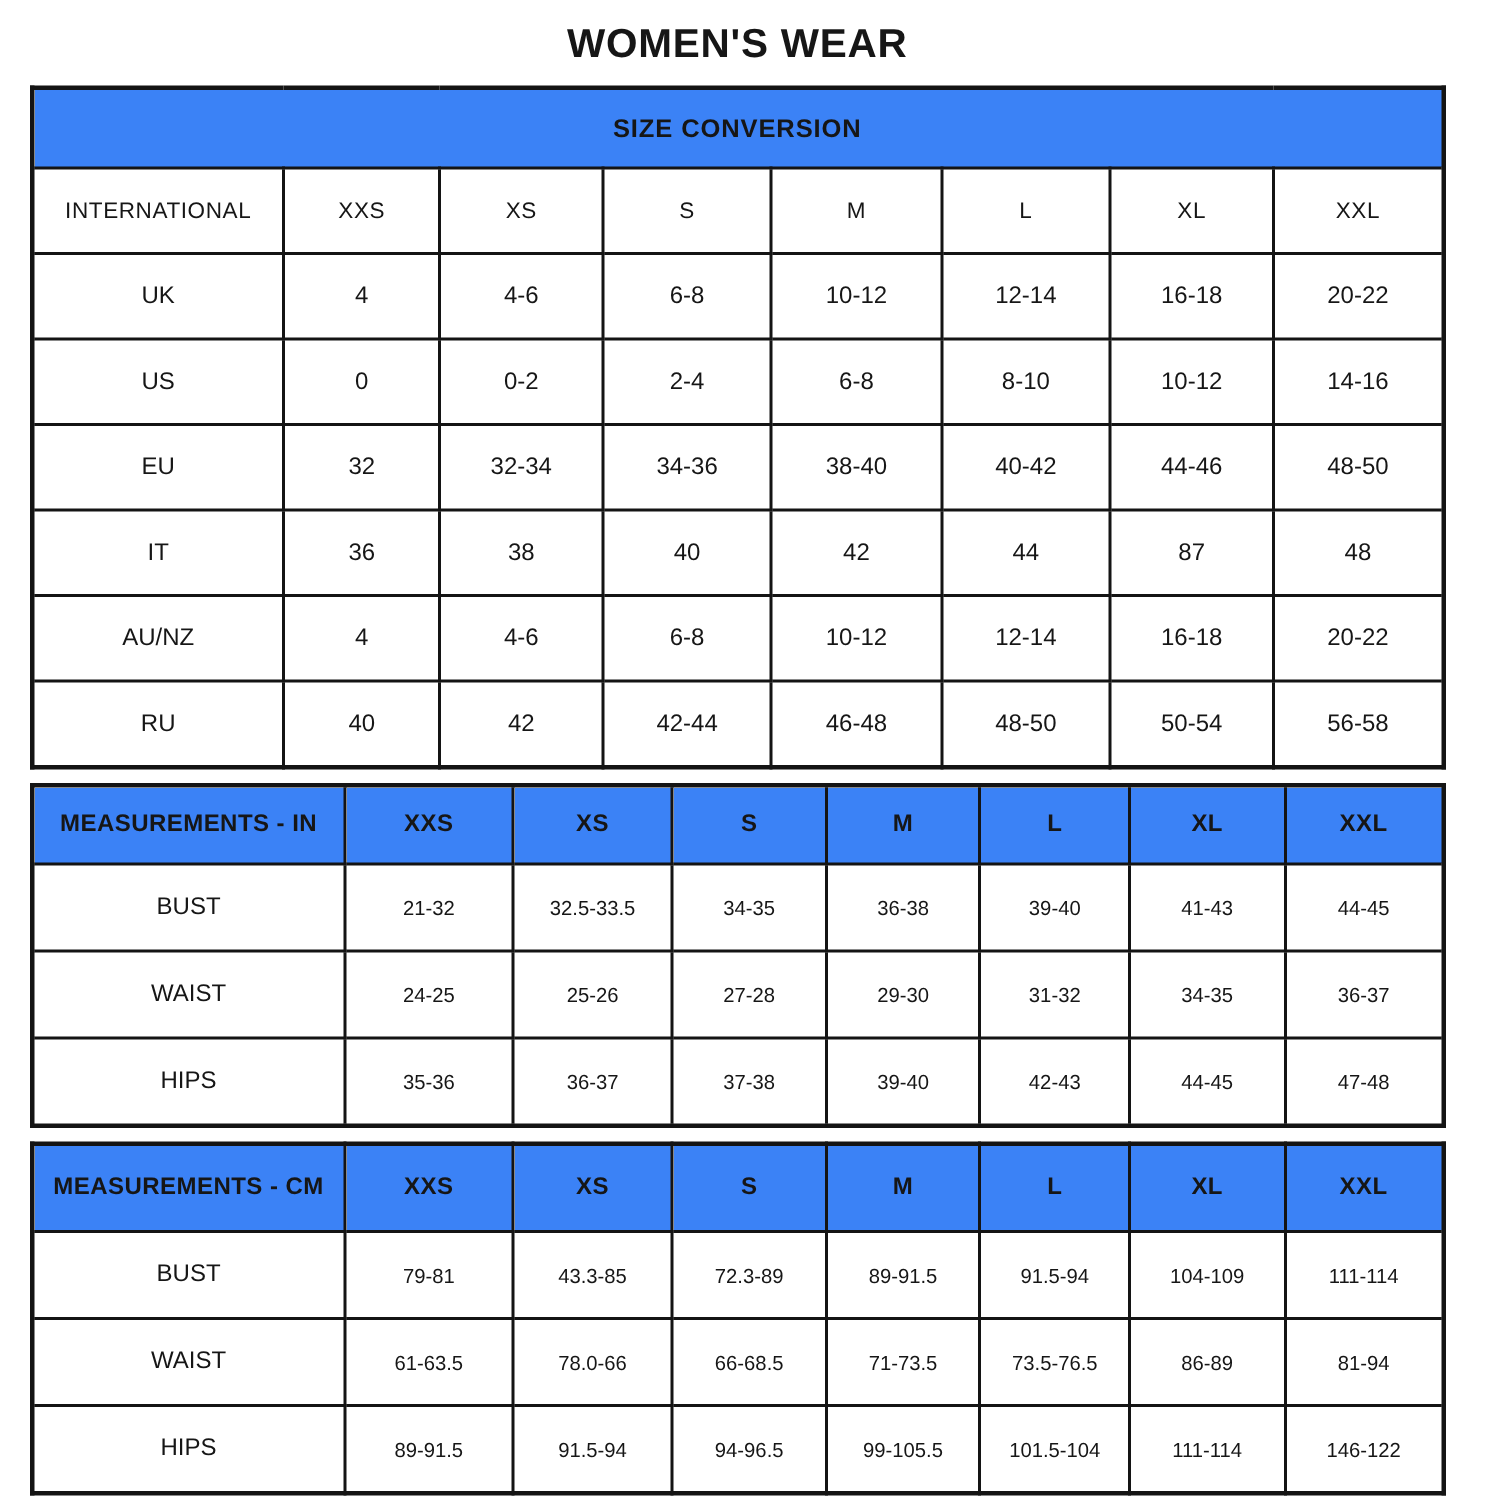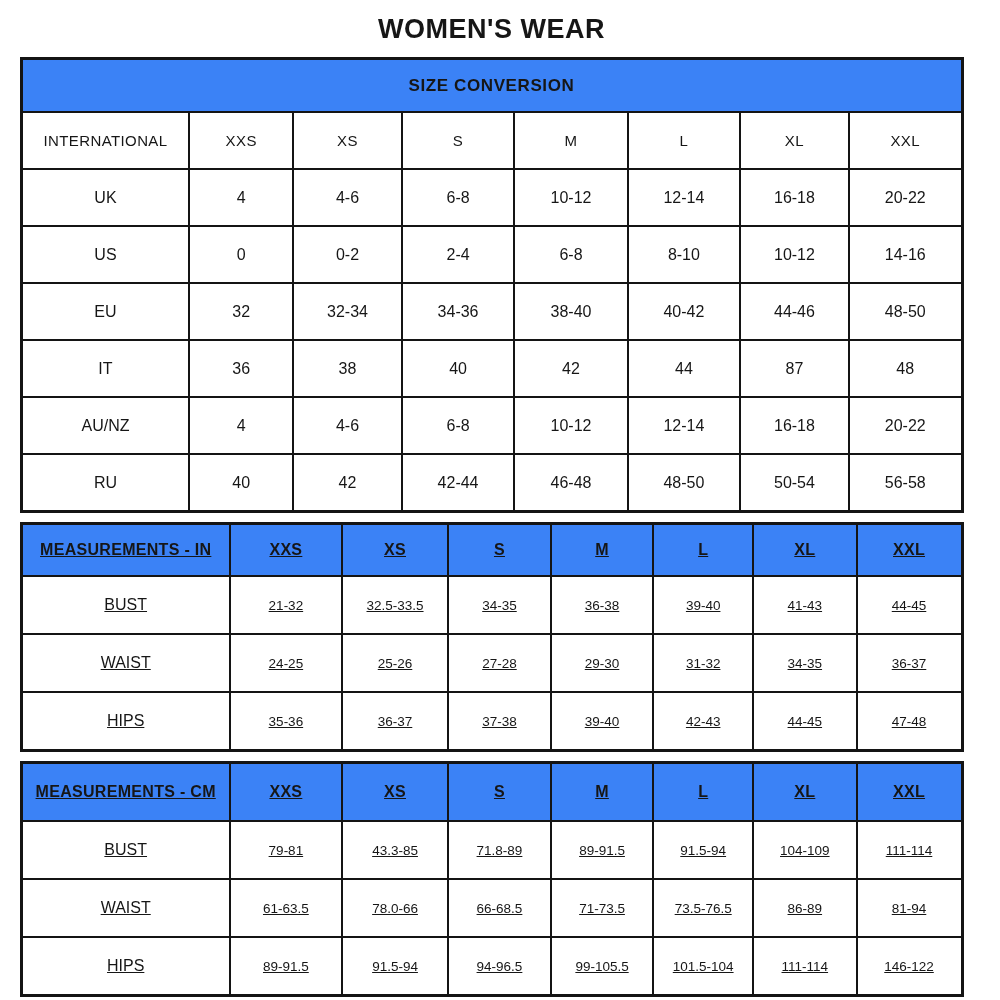--- a/index.html
+++ b/index.html
@@ -24,21 +24,21 @@
     letter-spacing: 0.5px;
     margin: 4px 0 12px 0;
   }
   table.tbl {
     border-collapse: collapse;
     width: 944px;
     table-layout: fixed;
     border: 3px solid #141414;
     margin: 0 auto;
   }
-  table.tbl + table.tbl { margin-top: 9px; text-decoration: underline; }
+  table.tbl + table.tbl { margin-top: 9px; }
   .tbl td, .tbl th {
     border: 2px solid #141414;
     text-align: center;
     vertical-align: middle;
     padding: 0;
     overflow: hidden;
     white-space: nowrap;
   }
   .hdr {
     background: #3b82f6;
@@ -223,21 +223,21 @@
       <td class="hdr">S</td>
       <td class="hdr">M</td>
       <td class="hdr">L</td>
       <td class="hdr">XL</td>
       <td class="hdr">XXL</td>
     </tr>
     <tr class="data-row">
       <td class="rowlabel">BUST</td>
       <td>79-81</td>
       <td>43.3-85</td>
-      <td>71.8-89</td>
+      <td>72.3-89</td>
       <td>89-91.5</td>
       <td>91.5-94</td>
       <td>104-109</td>
       <td>111-114</td>
     </tr>
     <tr class="data-row">
       <td class="rowlabel">WAIST</td>
       <td>61-63.5</td>
       <td>78.0-66</td>
       <td>66-68.5</td>

